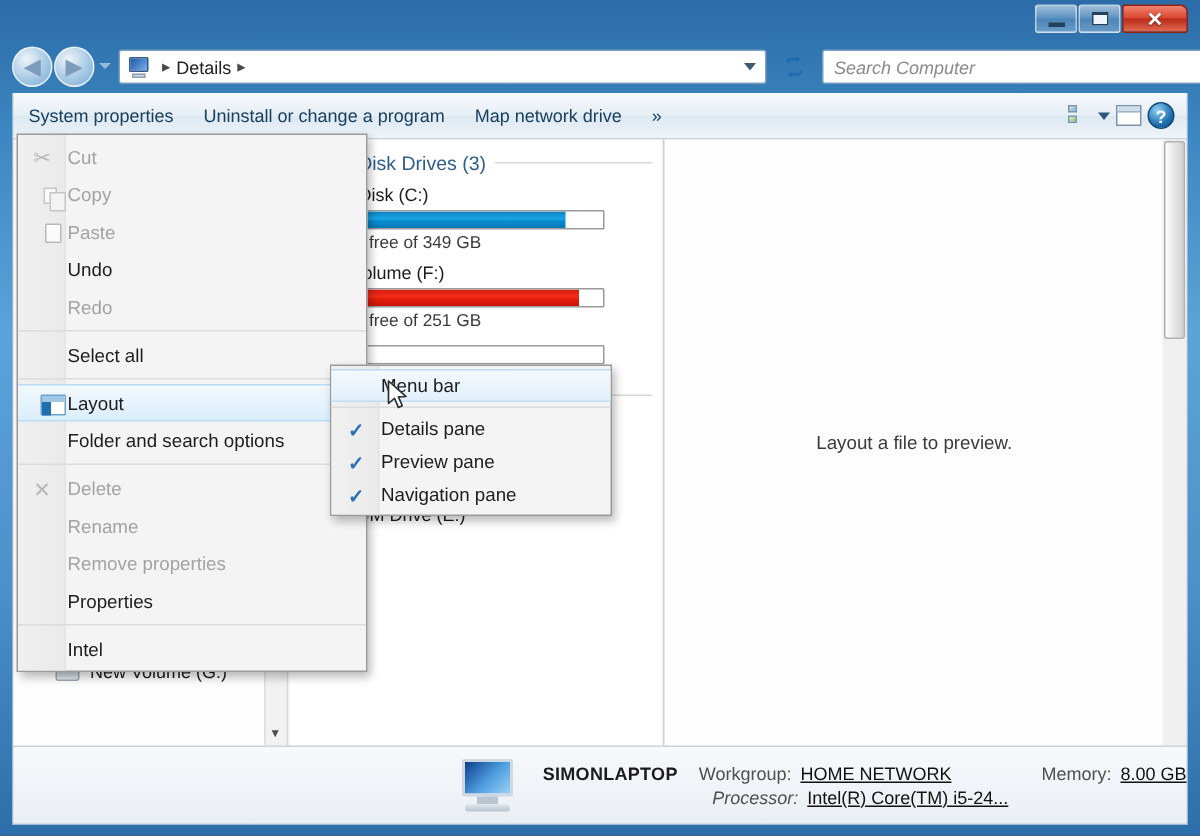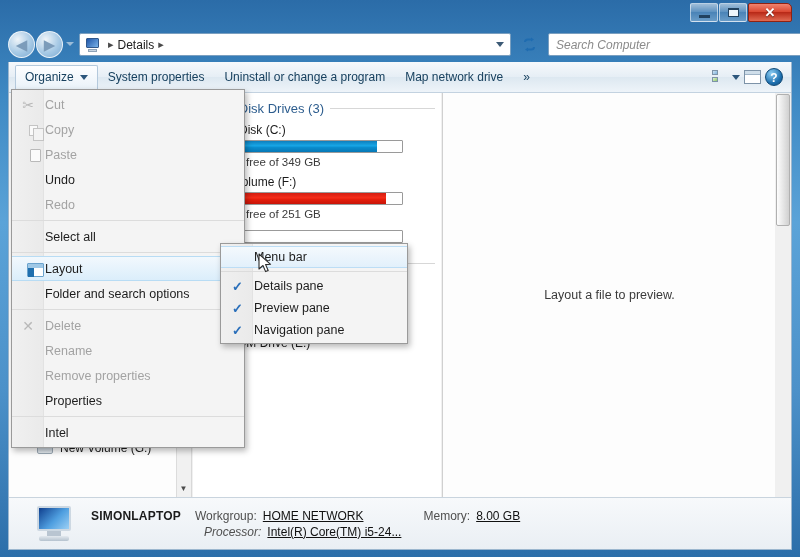--- a/index.html
+++ b/index.html
@@ -223,21 +223,21 @@
     position: absolute; right: 1px; top: 1px; width: 14px; height: 132px;
     background: linear-gradient(to right, #fdfdfd, #d0d0d0);
     border: 1px solid #b0b0b0; border-radius: 2px;
   }
 
   
   .details {
     position: absolute; left: 0; bottom: 0; width: 782px; height: 52px;
     background: linear-gradient(to bottom, #f7f9fb, #eaeff4);
     border-top: 1px solid #c9d4de;
-    display: flex; align-items: center; padding-left: 22px;
+    display: flex; align-items: center; padding-left: 22px; justify-content: flex-end;
   }
   .pc-icon { width: 46px; height: 38px; position: relative; flex: none; }
   .pc-icon .mon {
     position: absolute; left: 6px; top: 1px; width: 34px; height: 25px;
     background: linear-gradient(135deg, #0f3f8e, #4f9fe0 55%, #9cd0f5);
     border: 2px solid #cdd8e2; border-radius: 2px;
   }
   .pc-icon .stand {
     position: absolute; left: 16px; top: 26px; width: 14px; height: 5px; background: #b9c5d1;
   }
@@ -389,24 +389,20 @@
 
     <div class="searchbox">
       <span class="search-ph">Search Computer</span>
       <div class="mag"></div>
     </div>
   </div>
 
   <div class="body">
 
     <div class="toolbar">
-      <div class="tb-organize">
-        <span class="tb-label">Organize</span>
-        <span class="tri-down"></span>
-      </div>
       <div class="tb-item">
         <span>System properties</span>
       </div>
       <div class="tb-item">
         <span>Uninstall or change a program</span>
       </div>
       <div class="tb-item">
         <span>Map network drive</span>
       </div>
       <div class="tb-item">

